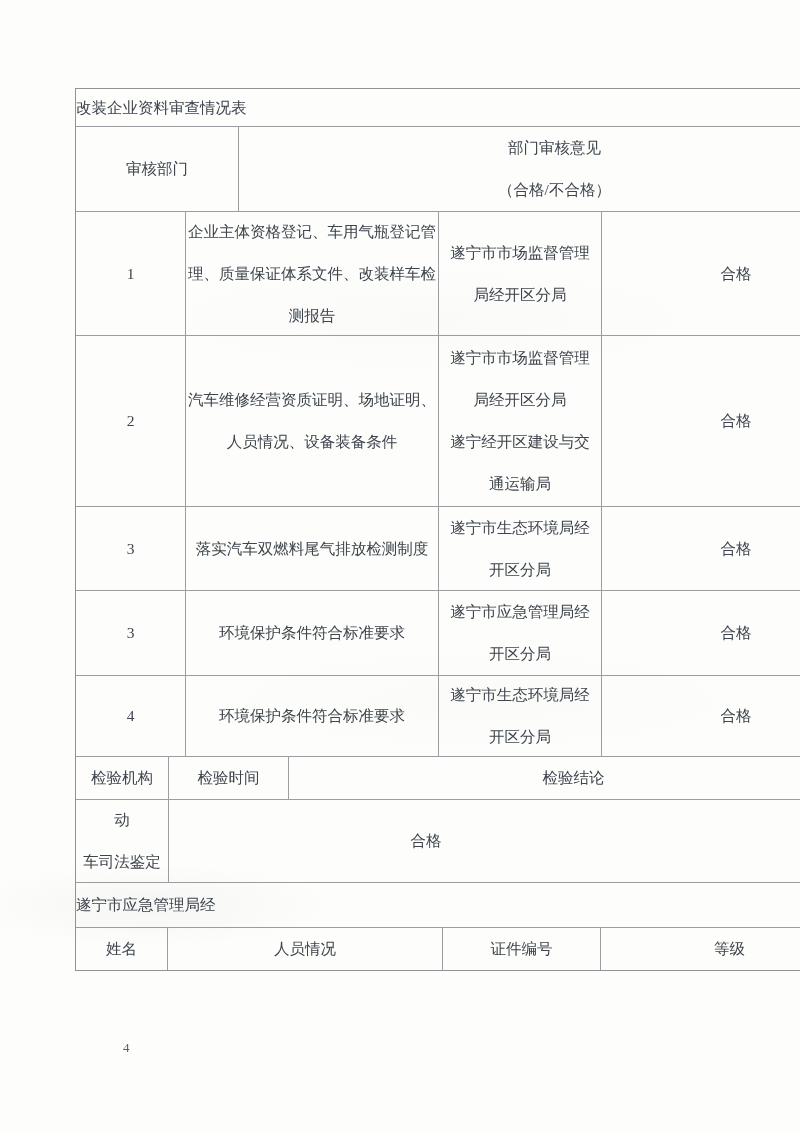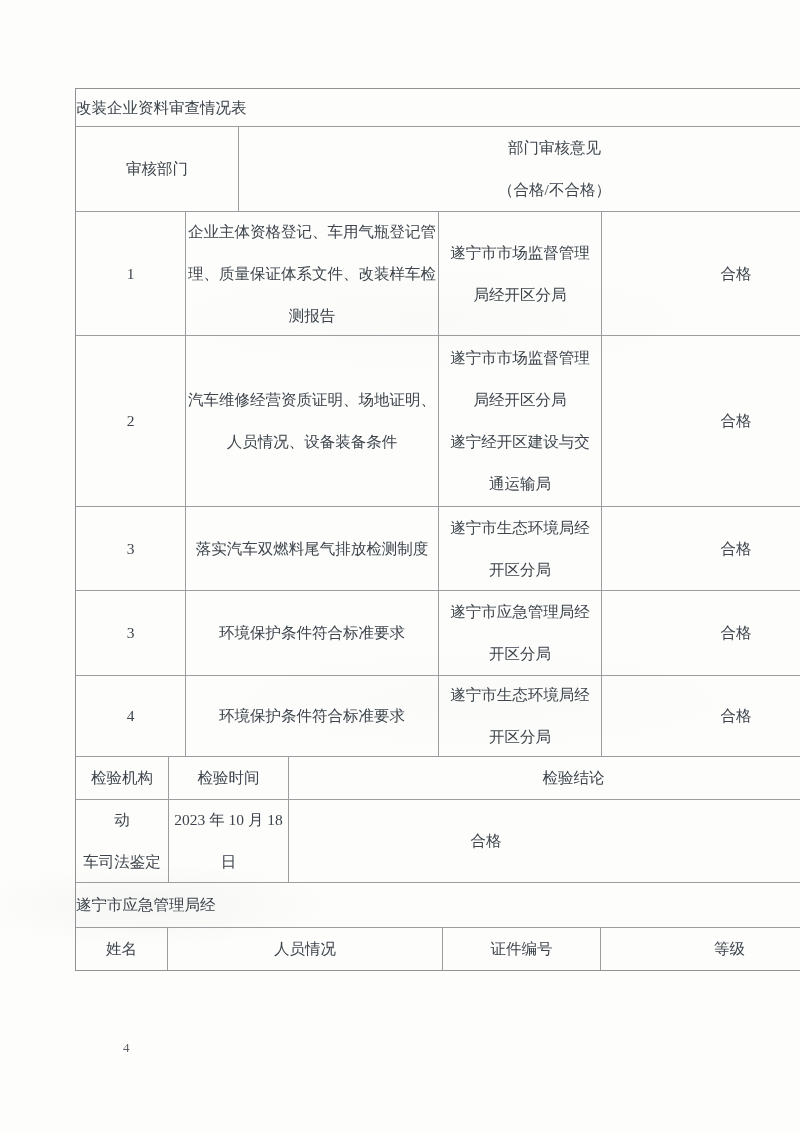--- a/index.html
+++ b/index.html
@@ -150,21 +150,20 @@
 
     <div class="row h-subhdr">
       <div class="cell a1">检验机构</div>
       <div class="cell a2">检验时间</div>
       <div class="cell a3">检验结论</div>
     </div>
 
     <div class="row h-subdata">
       <div class="cell a1">四川顺捷机动
 车司法鉴定所</div>
-      <div class="cell a2">2023 年 10 月 18 日</div>
       <div class="cell a3 shift-left">合格</div>
     </div>
 
     <div class="row h-band2">
       <div class="cell band">遂宁市应急管理局经</div>
     </div>
 
     <div class="row h-bothdr">
       <div class="cell b1">姓名</div>
       <div class="cell b2">人员情况</div>

